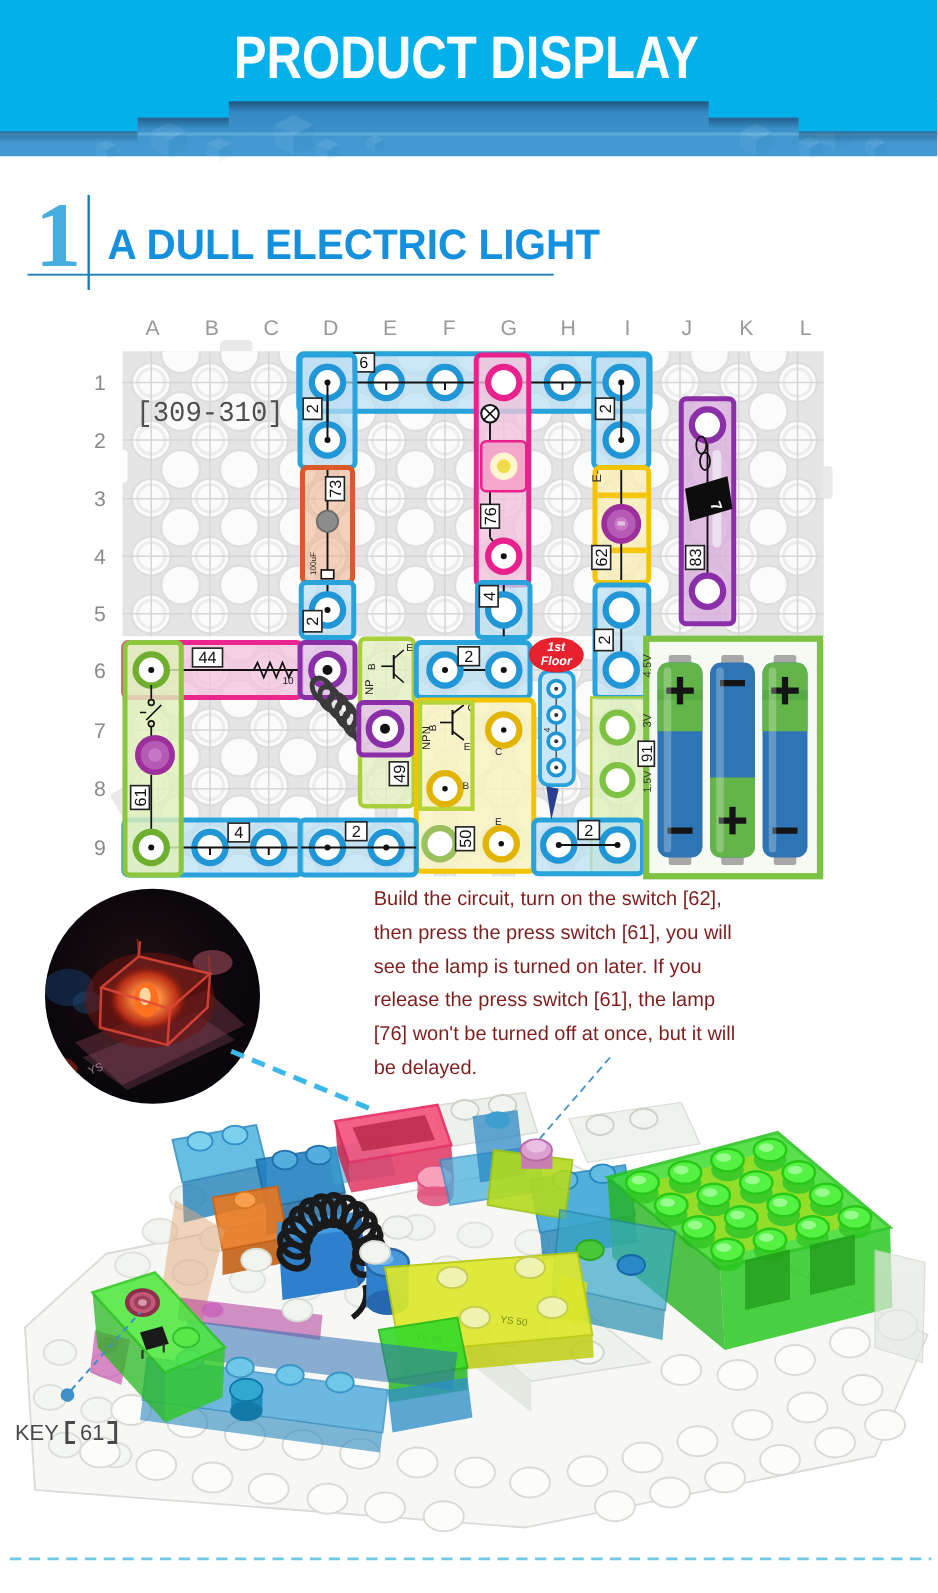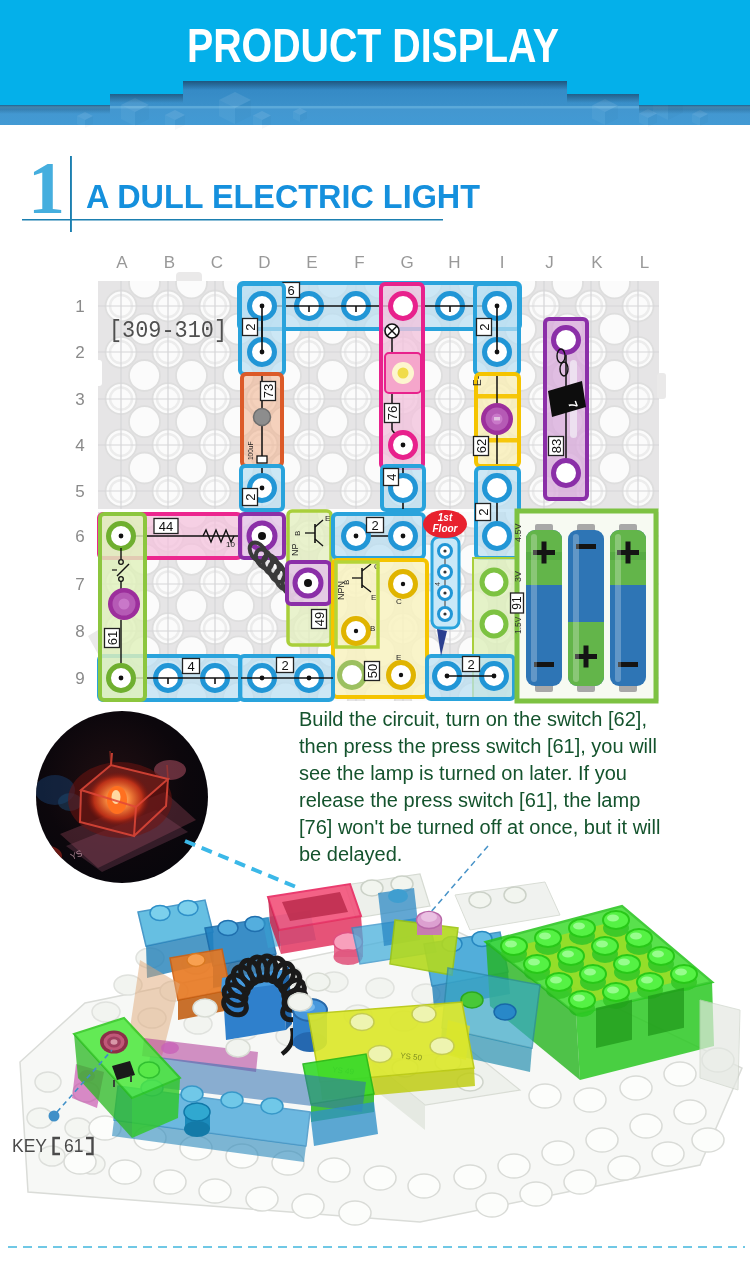--- a/index.html
+++ b/index.html
@@ -771,21 +771,21 @@
     <rect x="619" y="684" width="18" height="8" rx="2" fill="#a8a8a8"></rect>
     <rect x="610" y="530" width="36" height="156" rx="9" fill="#2e75b5"></rect>
     <path d="M610,585 v-46 a9,9 0 0 1 9,-9 h18 a9,9 0 0 1 9,9 v46 z" fill="#63b54a"></path>
     <rect x="610" y="552" width="36" height="8" fill="#4ca23c" opacity="0.5"></rect>
     <rect x="617" y="550" width="22" height="5" fill="#141414"></rect>
     <rect x="625.5" y="541.5" width="5" height="22" fill="#141414"></rect>
     <rect x="618" y="662" width="20" height="5" fill="#141414"></rect>
     <rect x="615" y="534" width="6" height="148" rx="3" fill="#ffffff" opacity="0.25"></rect>
   </svg>
 
-<div class="abs" style="left:299px;top:706px;width:420px;font-size:20px;line-height:27px;color:#14532d;">
+<div class="abs" style="left:299px;top:706px;width:420px;font-size:16px;line-height:27px;color:#7f1d1d;">
 Build the circuit, turn on the switch [62],<br>
 then press the press switch [61], you will<br>
 see the lamp is turned on later. If you<br>
 release the press switch [61], the lamp<br>
 [76] won't be turned off at once, but it will<br>
 be delayed.
 </div>
 <svg class="abs" style="left:0;top:700px" width="750" height="574" viewBox="0 700 750 574">
     <defs>
       <radialGradient id="pg" cx="0.45" cy="0.42" r="0.75">

